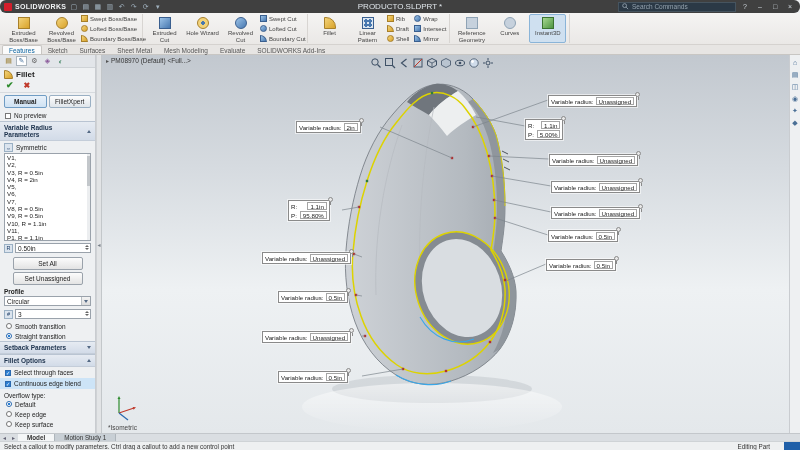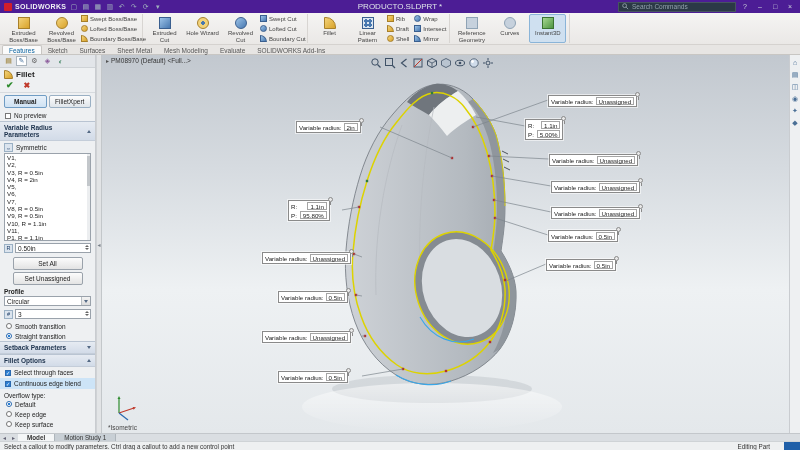--- a/index.html
+++ b/index.html
@@ -1,20 +1,20 @@
 <!DOCTYPE html>
 <html><head>
 <meta charset="utf-8">
 <style>
   * { box-sizing: border-box; margin: 0; padding: 0; }
   html,body { width:800px; height:450px; overflow:hidden; background:#888; }
   .app { position:relative; width:800px; height:450px; font-family:"Liberation Sans", sans-serif; color:#222; background:#eef0f2; }
 
   
-  .titlebar { height:13px; background:#4c1d95; display:flex; align-items:center; padding:0 4px; gap:3px; position:relative; }
+  .titlebar { height:13px; background:#404040; display:flex; align-items:center; padding:0 4px; gap:3px; position:relative;border-radius:6px; }
   .logo-mark { width:8px; height:8px; background:#d21e2b; border-radius:1px; }
   .logo-text { color:#f0f2f4; font-size:7px; font-weight:bold; letter-spacing:.3px; }
   .tb-ic { color:#9fb0bd; font-size:7px; width:9px; text-align:center; line-height:9px; }
   .tb-title { position:absolute; left:0; right:0; text-align:center; color:#dfe5ea; font-size:8px; pointer-events:none; }
   .tb-search { margin-left:auto; width:118px; height:10px; background:#2b3946; border:1px solid #46545f; display:flex; align-items:center; gap:3px; padding:0 3px; }
   .tb-search span { color:#93a1ad; font-size:6.5px; }
   .winbtn { color:#cfd6dc; font-size:7px; width:12px; text-align:center; }
 
   
   .ribbon { height:32px; background:linear-gradient(#f5f4f3,#eae8e6); border-bottom:1px solid #d5d2cf; display:flex; align-items:stretch; padding:1px 2px; }

